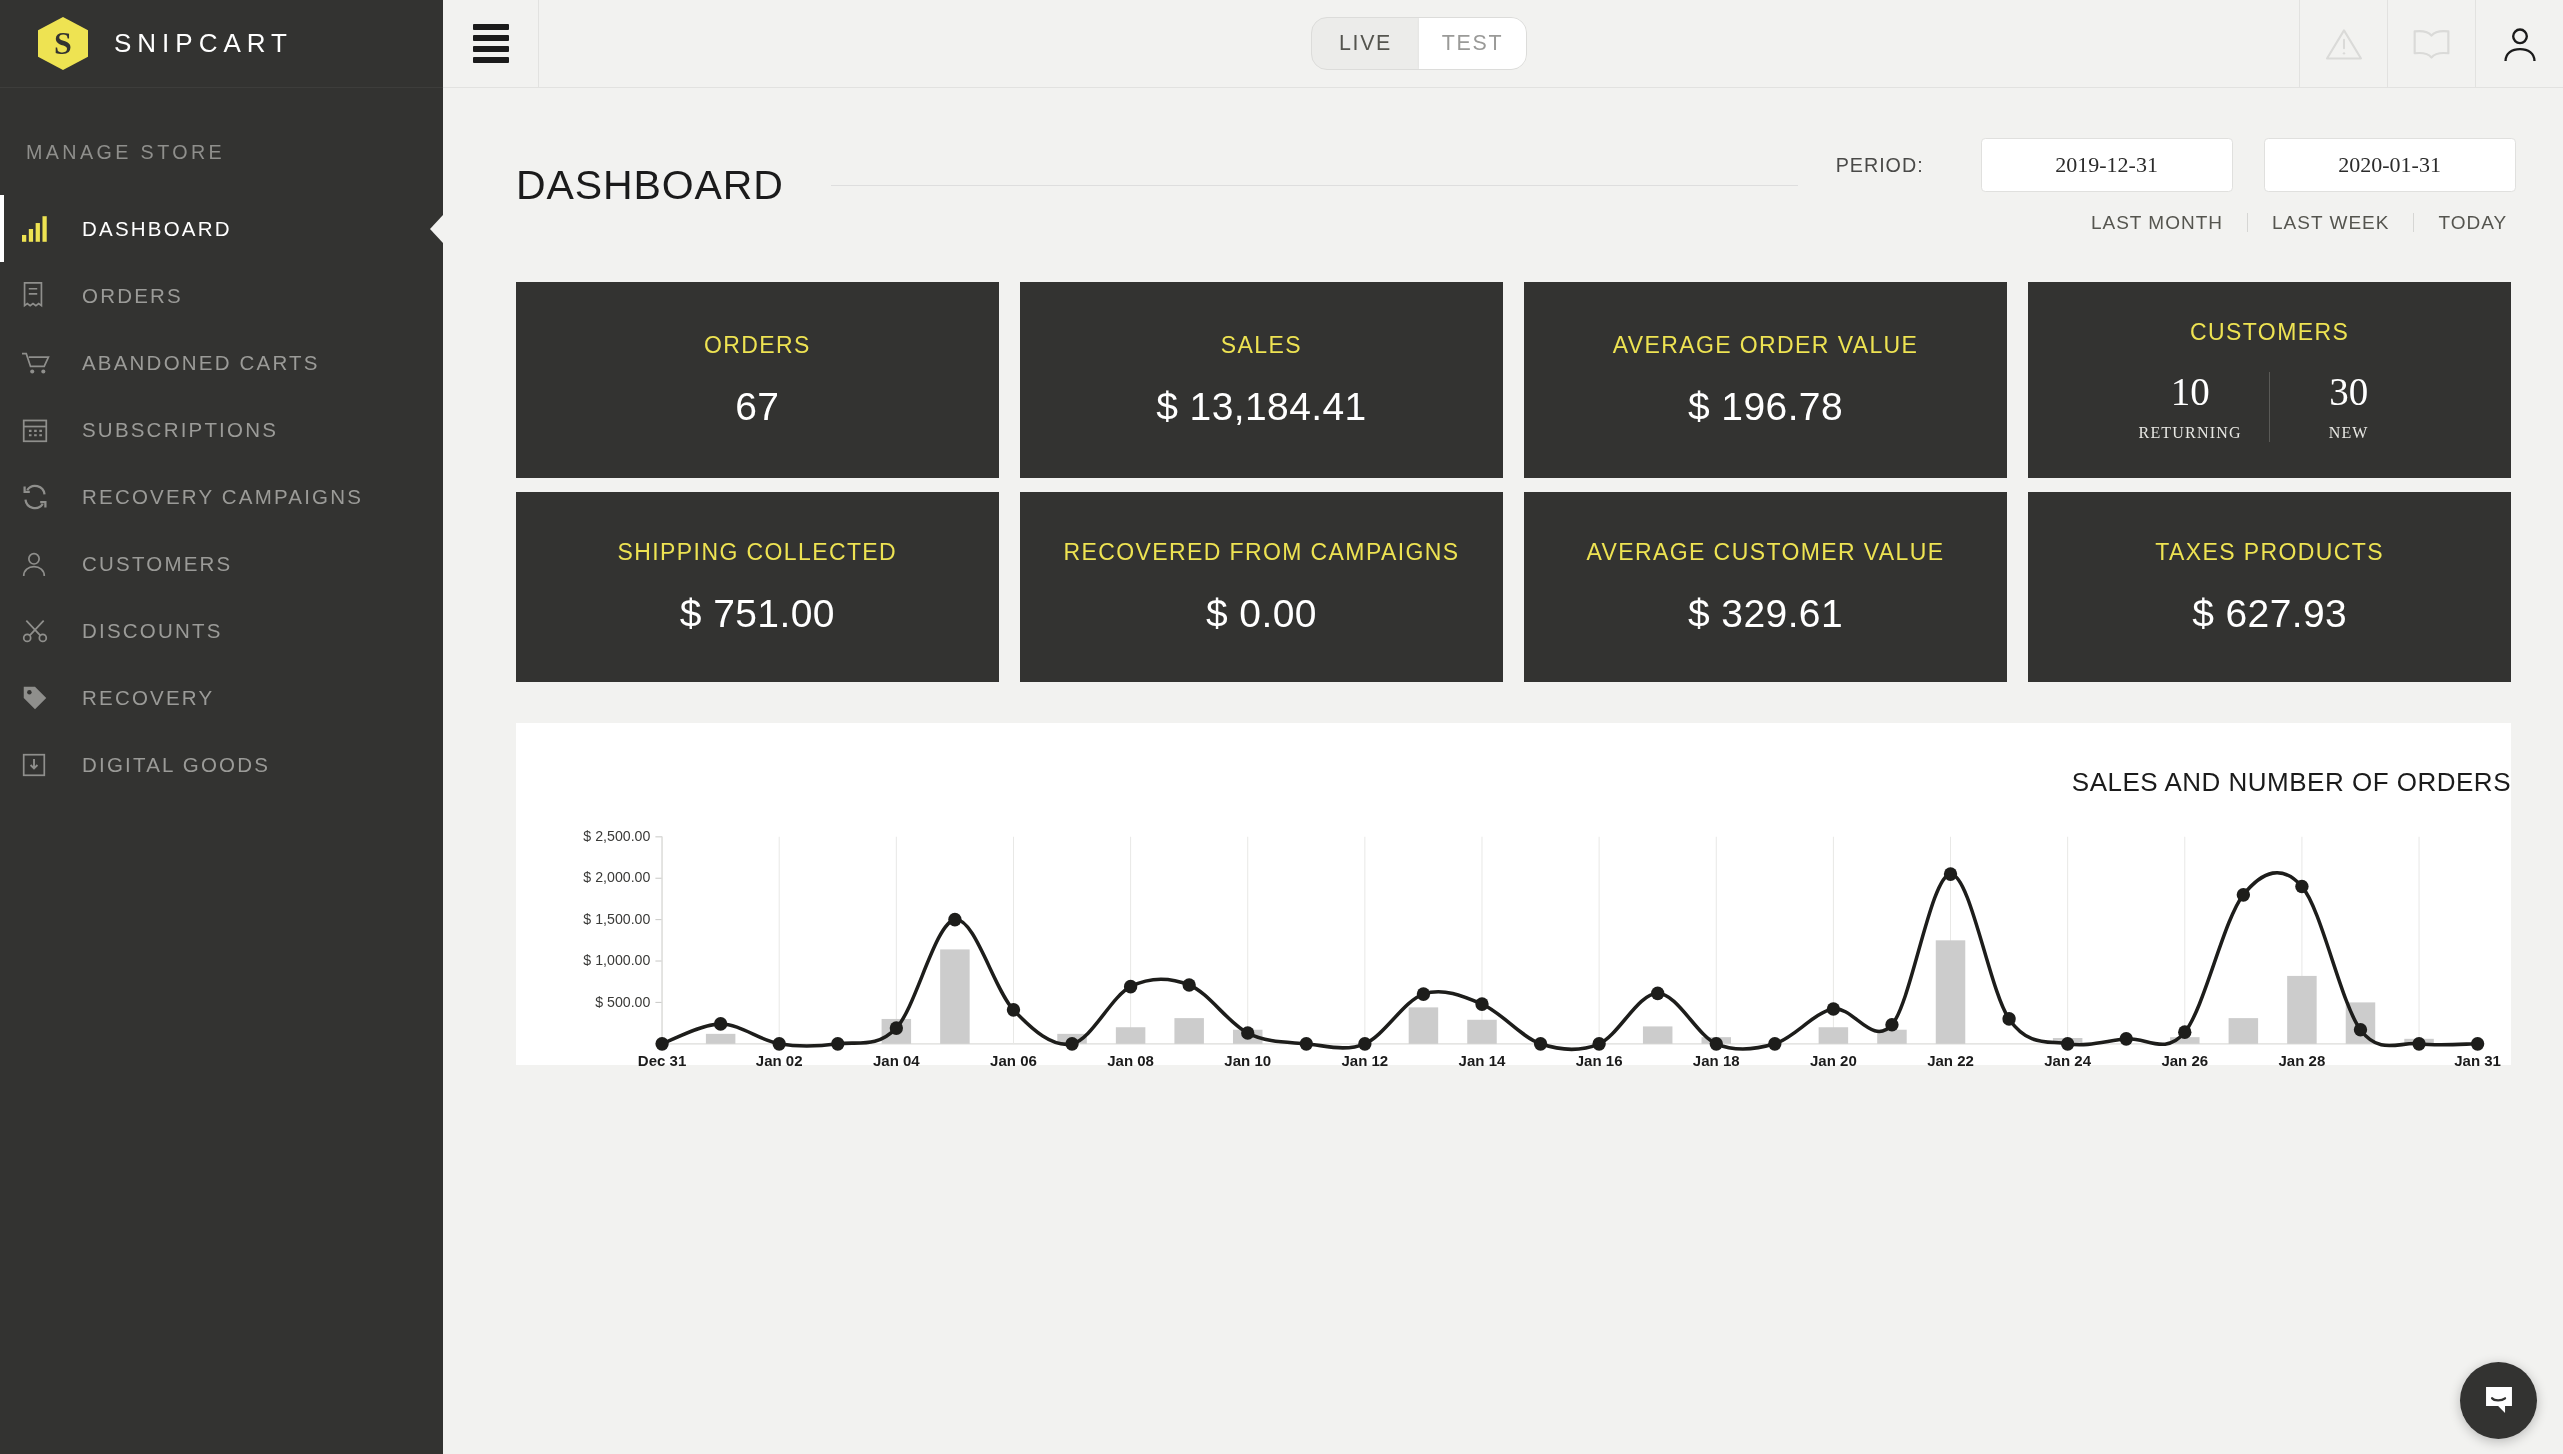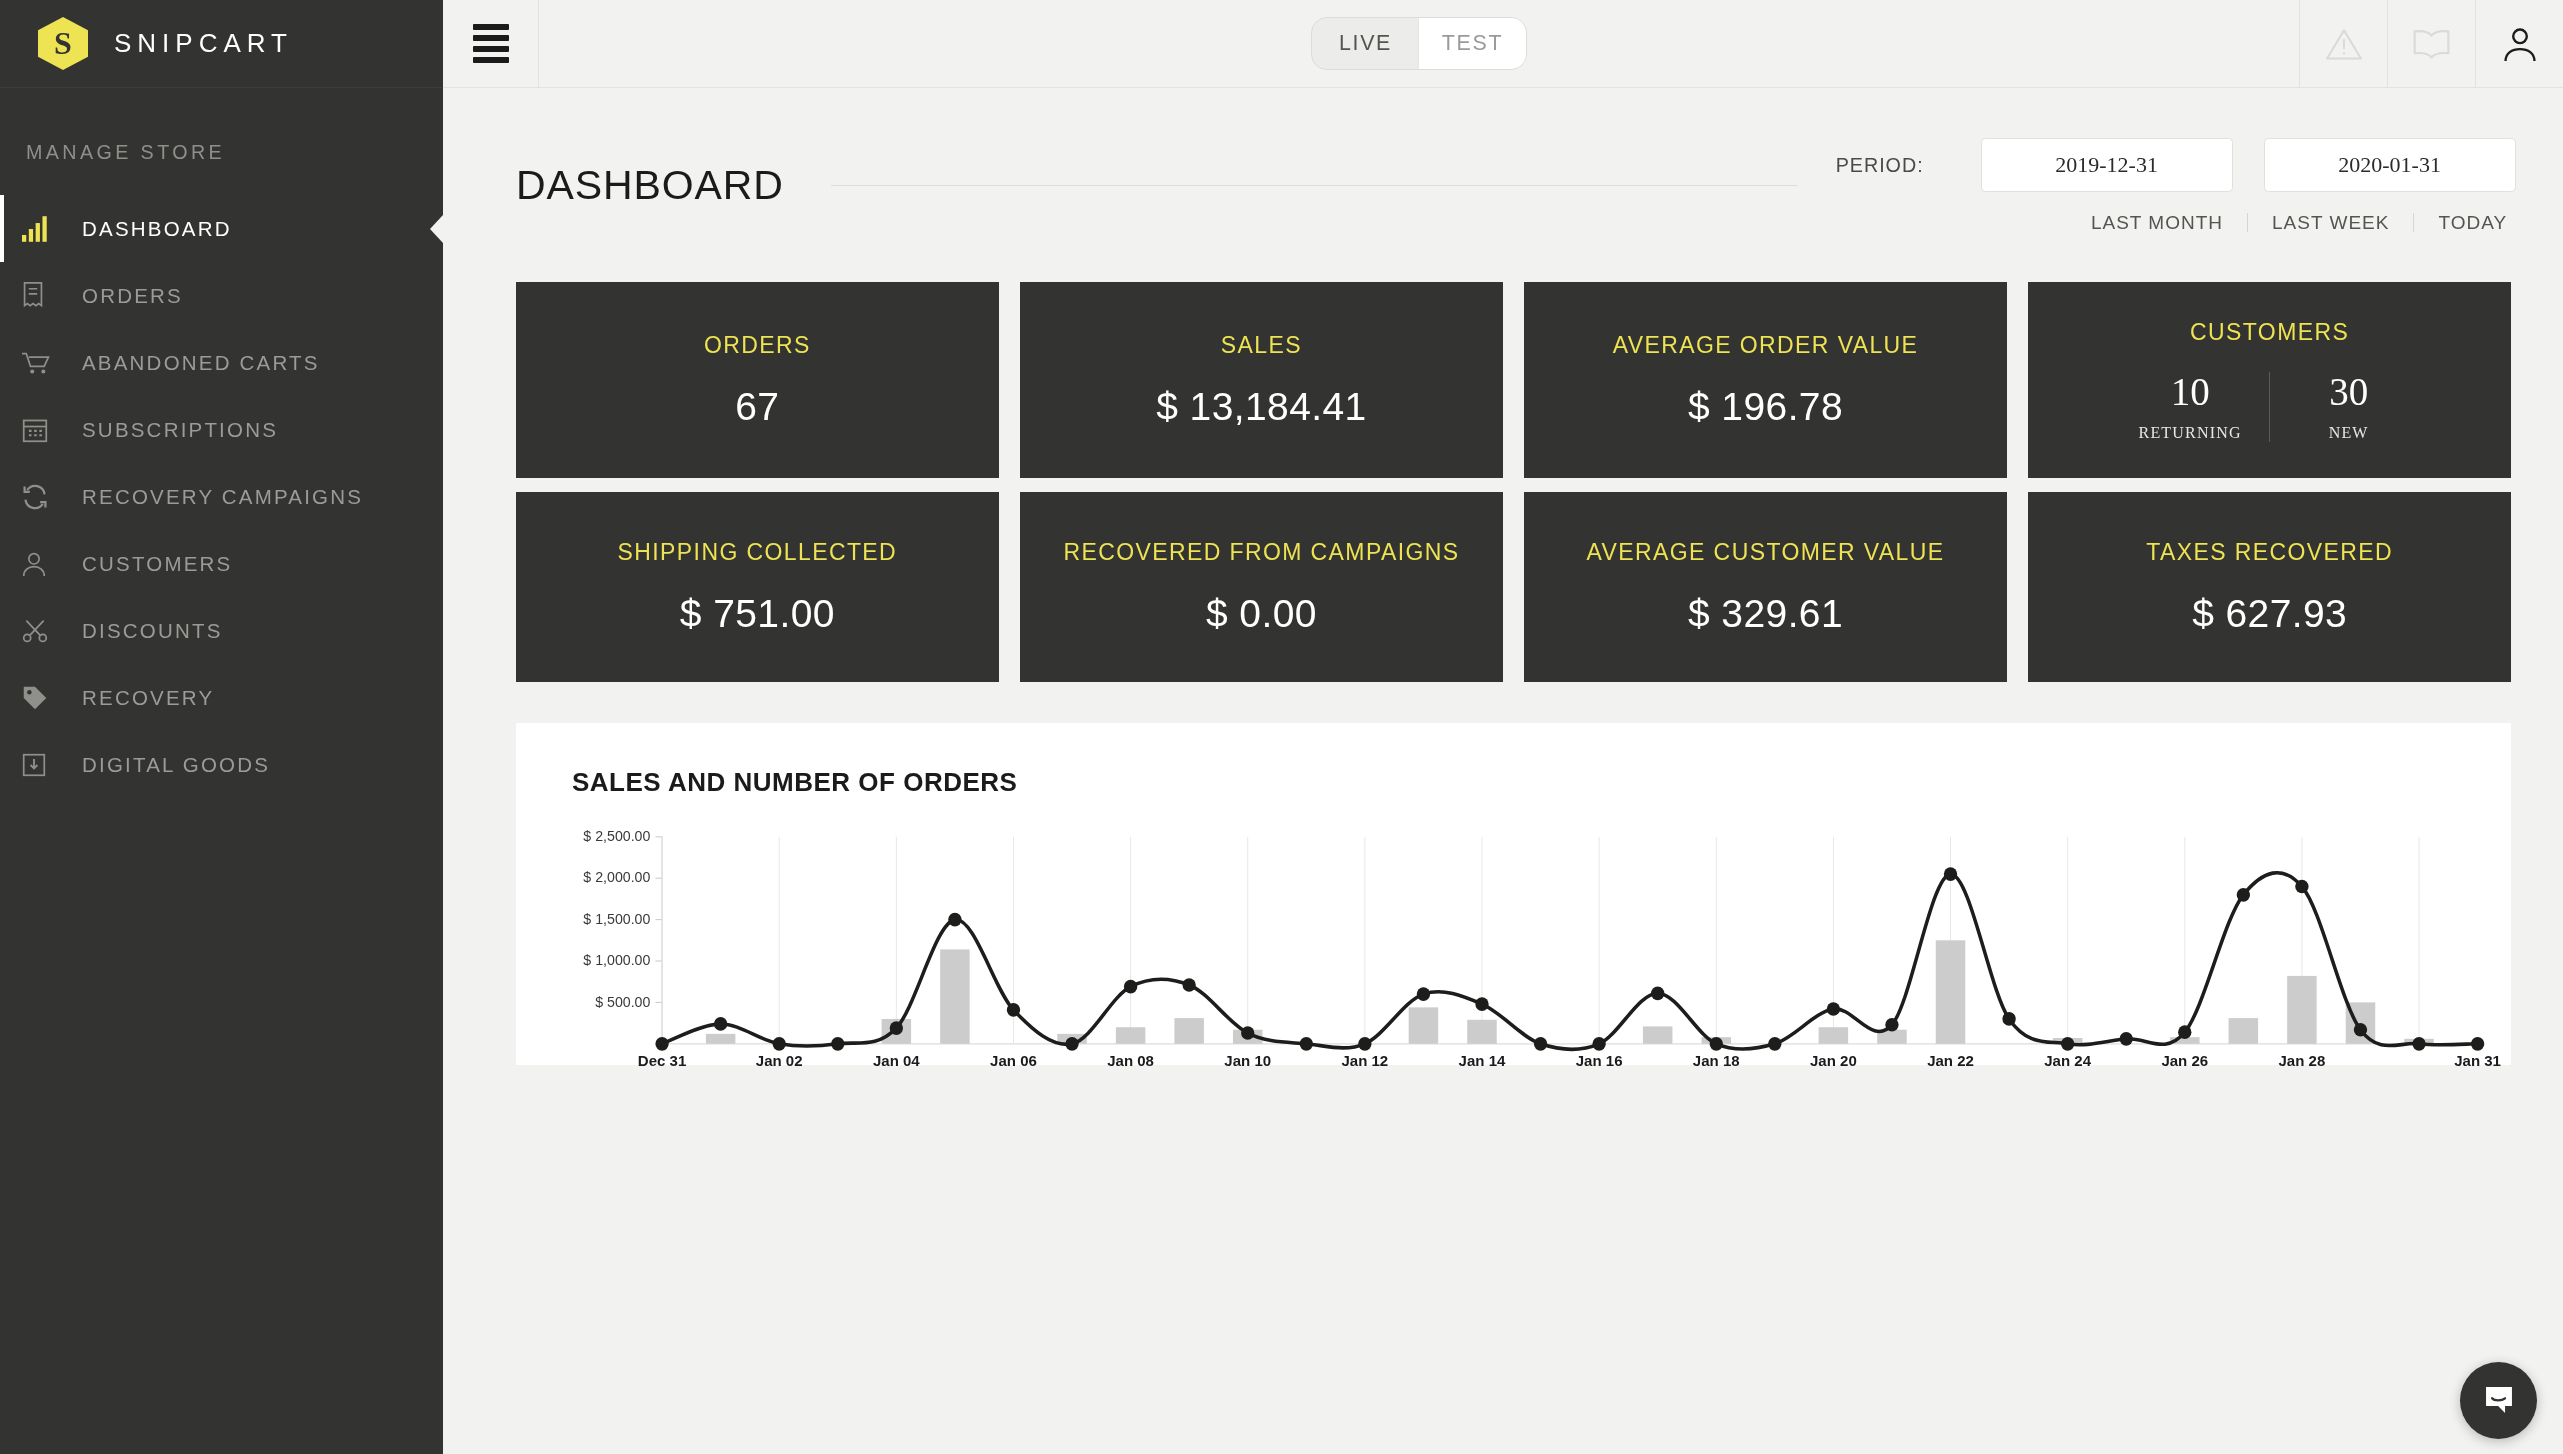--- a/index.html
+++ b/index.html
@@ -229,23 +229,24 @@
 
   
   .chart-panel {
     background: #ffffff;
     margin: 41px 26px 0 47px;
     height: 342px;
     padding: 44px 0 0 0;
     position: relative;
   }
   .chart-title {
-    font-size: 26px; font-weight: 700; color: #1b1b1b;
+    font-size: 26px; font-weight: 400; color: #1b1b1b;
     letter-spacing: 0.5px;
     padding-left: 56px;
+    text-align: right;
   }
   .chart-area {
     position: relative;
     margin: 32px 0 0 0;
     height: 248px;
   }
   .chart-svg { display: block; width: 100%; height: 248px; }
 
   
   .chat-fab {
@@ -472,21 +473,21 @@
         </div>
         <div class="stat-card row2">
           <div class="stat-label">RECOVERED FROM CAMPAIGNS</div>
           <div class="stat-value">$ 0.00</div>
         </div>
         <div class="stat-card row2">
           <div class="stat-label">AVERAGE CUSTOMER VALUE</div>
           <div class="stat-value">$ 329.61</div>
         </div>
         <div class="stat-card row2">
-          <div class="stat-label">TAXES RECOVERED</div>
+          <div class="stat-label">TAXES PRODUCTS</div>
           <div class="stat-value">$ 627.93</div>
         </div>
       </div>
 
       <div class="chart-panel">
         <div class="chart-title">SALES AND NUMBER OF ORDERS</div>
         <div class="chart-area">
           <svg class="chart-svg" id="chart-svg" viewBox="0 0 2390 290" preserveAspectRatio="none">
               <text x="161" y="206.6" text-anchor="end" font-family="&quot;Liberation Sans&quot;, sans-serif" font-size="17" fill="#3a3a38">$ 500.00</text>
               <line x1="167" y1="201.6" x2="175" y2="201.6" stroke="#c9c9c7" stroke-width="1.2"></line>

